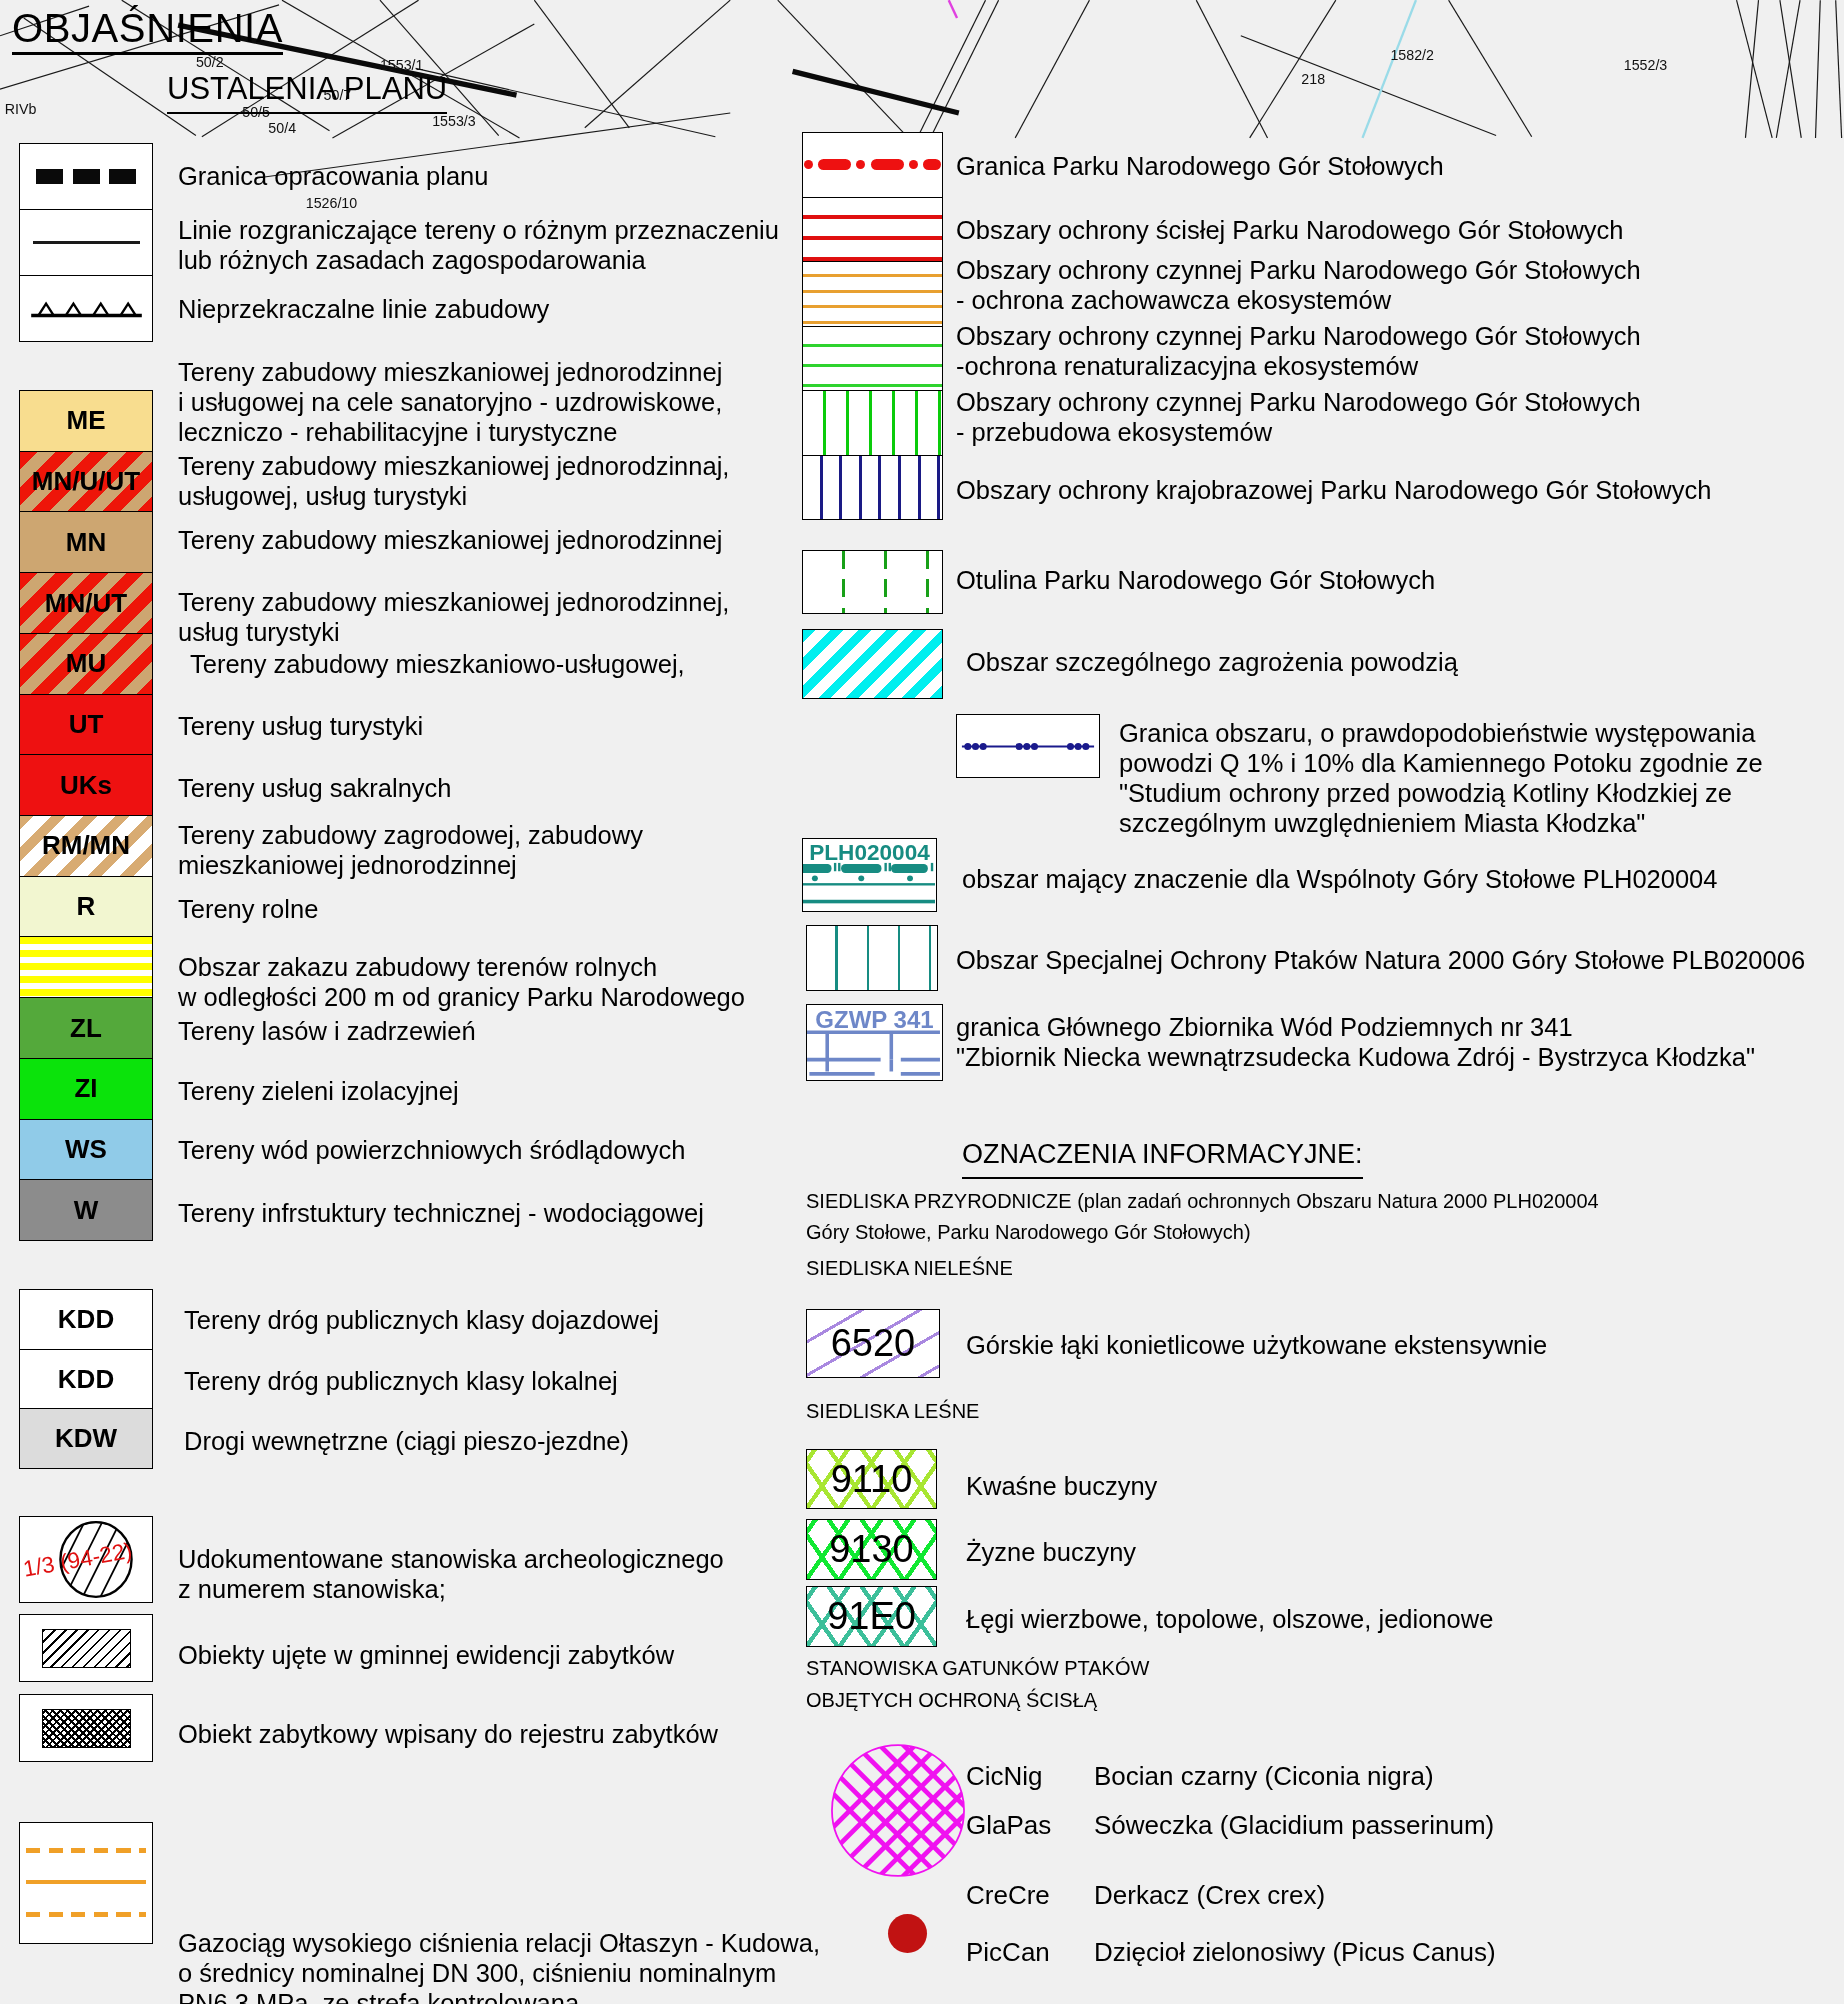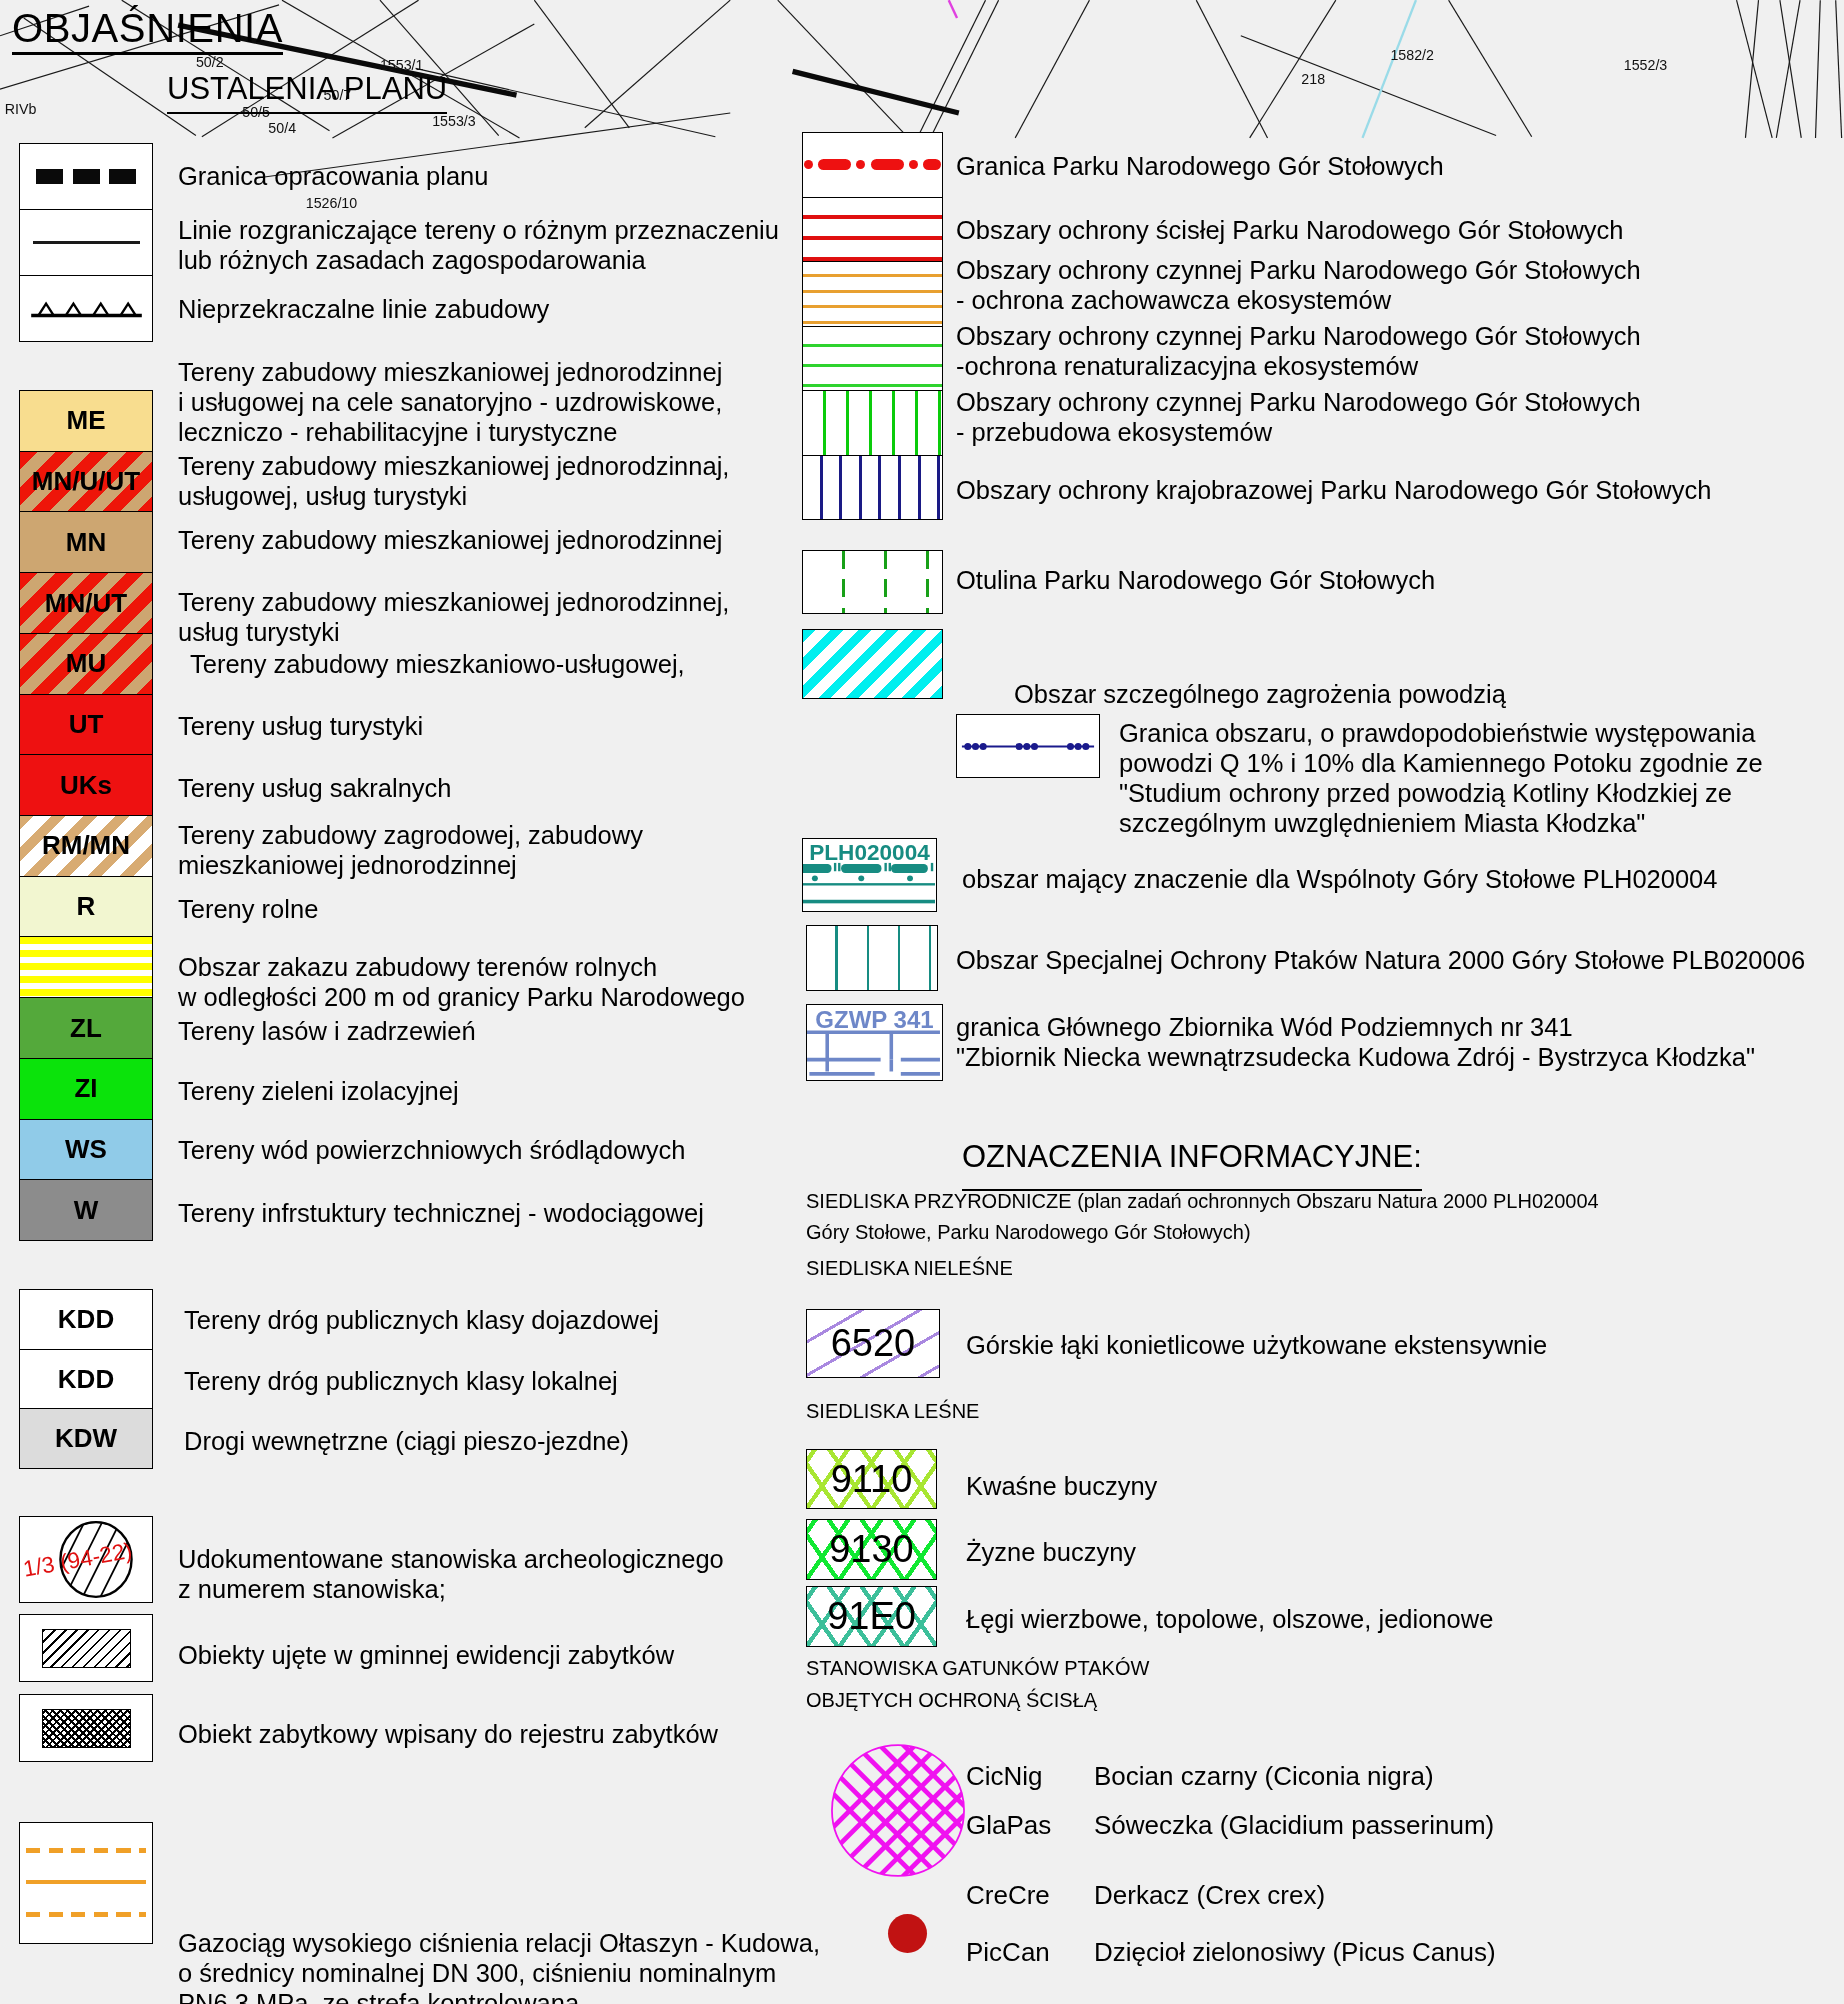--- a/index.html
+++ b/index.html
@@ -4,21 +4,21 @@
 <style>
   html,body{margin:0;padding:0;}
   body{font-family:"Liberation Sans", sans-serif; background:#e9e9e9;}
   .page{position:relative;width:1844px;height:2005px;background:#f0f0f0;overflow:hidden;color:#000;}
   svg{display:block;}
   .abs{position:absolute;}
   .ml{white-space:pre-line;}
   .lbl{position:absolute;font-size:25.5px;line-height:30px;color:#000;}
   .big-title{position:absolute;left:12px;top:6px;font-size:40px;letter-spacing:0.6px;border-bottom:3px solid #000;padding-bottom:1.2px;}
   .sub-title{position:absolute;left:167px;top:71px;font-size:31px;border-bottom:2.4px solid #000;padding-bottom:4.7px;}
-  .info-head{position:absolute;font-size:31px;border-bottom:2.4px solid #000;padding-bottom:14px;}
+  .info-head{position:absolute;font-size:27px;border-bottom:2.4px solid #000;padding-bottom:7px;}
   .sec-head{position:absolute;font-size:20px;}
   
   .stack{position:absolute;border:1.8px solid #000;background:#fff;display:flex;flex-direction:column;box-sizing:border-box;}
   .stack .cell{flex:1;border-top:1.8px solid #000;box-sizing:border-box;display:flex;align-items:center;justify-content:center;position:relative;overflow:hidden;}
   .stack .cell.first{border-top:none;}
   .code{font-size:26px;font-weight:bold;color:#000;z-index:2;}
   .codebox{position:absolute;border:1.8px solid #000;background:#fff;box-sizing:border-box;display:flex;align-items:center;justify-content:center;overflow:hidden;}
   
   .f-me{background:#f8dd8f;}
   .f-mn{background:#cda671;}
@@ -290,21 +290,21 @@
   <div class="lbl ml" style="left:956px;top:321px;">Obszary ochrony czynnej Parku Narodowego Gór Stołowych
 -ochrona renaturalizacyjna ekosystemów</div>
   <div class="lbl ml" style="left:956px;top:387px;">Obszary ochrony czynnej Parku Narodowego Gór Stołowych
 - przebudowa ekosystemów</div>
   <div class="lbl" style="left:956px;top:475px;">Obszary ochrony krajobrazowej Parku Narodowego Gór Stołowych</div>
 
   <div class="codebox p-otulina" style="left:802px;top:550px;width:141px;height:64px;"></div>
   <div class="lbl" style="left:956px;top:565px;">Otulina Parku Narodowego Gór Stołowych</div>
 
   <div class="codebox p-flood" style="left:802px;top:629px;width:141px;height:70px;"></div>
-  <div class="lbl" style="left:966px;top:679px;margin-left:48px;">Obszar szczególnego zagrożenia powodzią</div>
+  <div class="lbl" style="left:966px;top:647px;">Obszar szczególnego zagrożenia powodzią</div>
 
   <div class="codebox" style="left:956px;top:714px;width:144px;height:64px;">
     <svg width="138" height="59" viewBox="0 0 232 100">
       <line x1="4" y1="50" x2="228" y2="50" stroke="#1a1a8c" stroke-width="3"></line>
       <g fill="#1a1a8c">
         <circle cx="14" cy="50" r="6"></circle>
           <circle cx="27" cy="50" r="6"></circle>
           <circle cx="40" cy="50" r="6"></circle>
         <circle cx="101" cy="50" r="6"></circle>
           <circle cx="114" cy="50" r="6"></circle>

